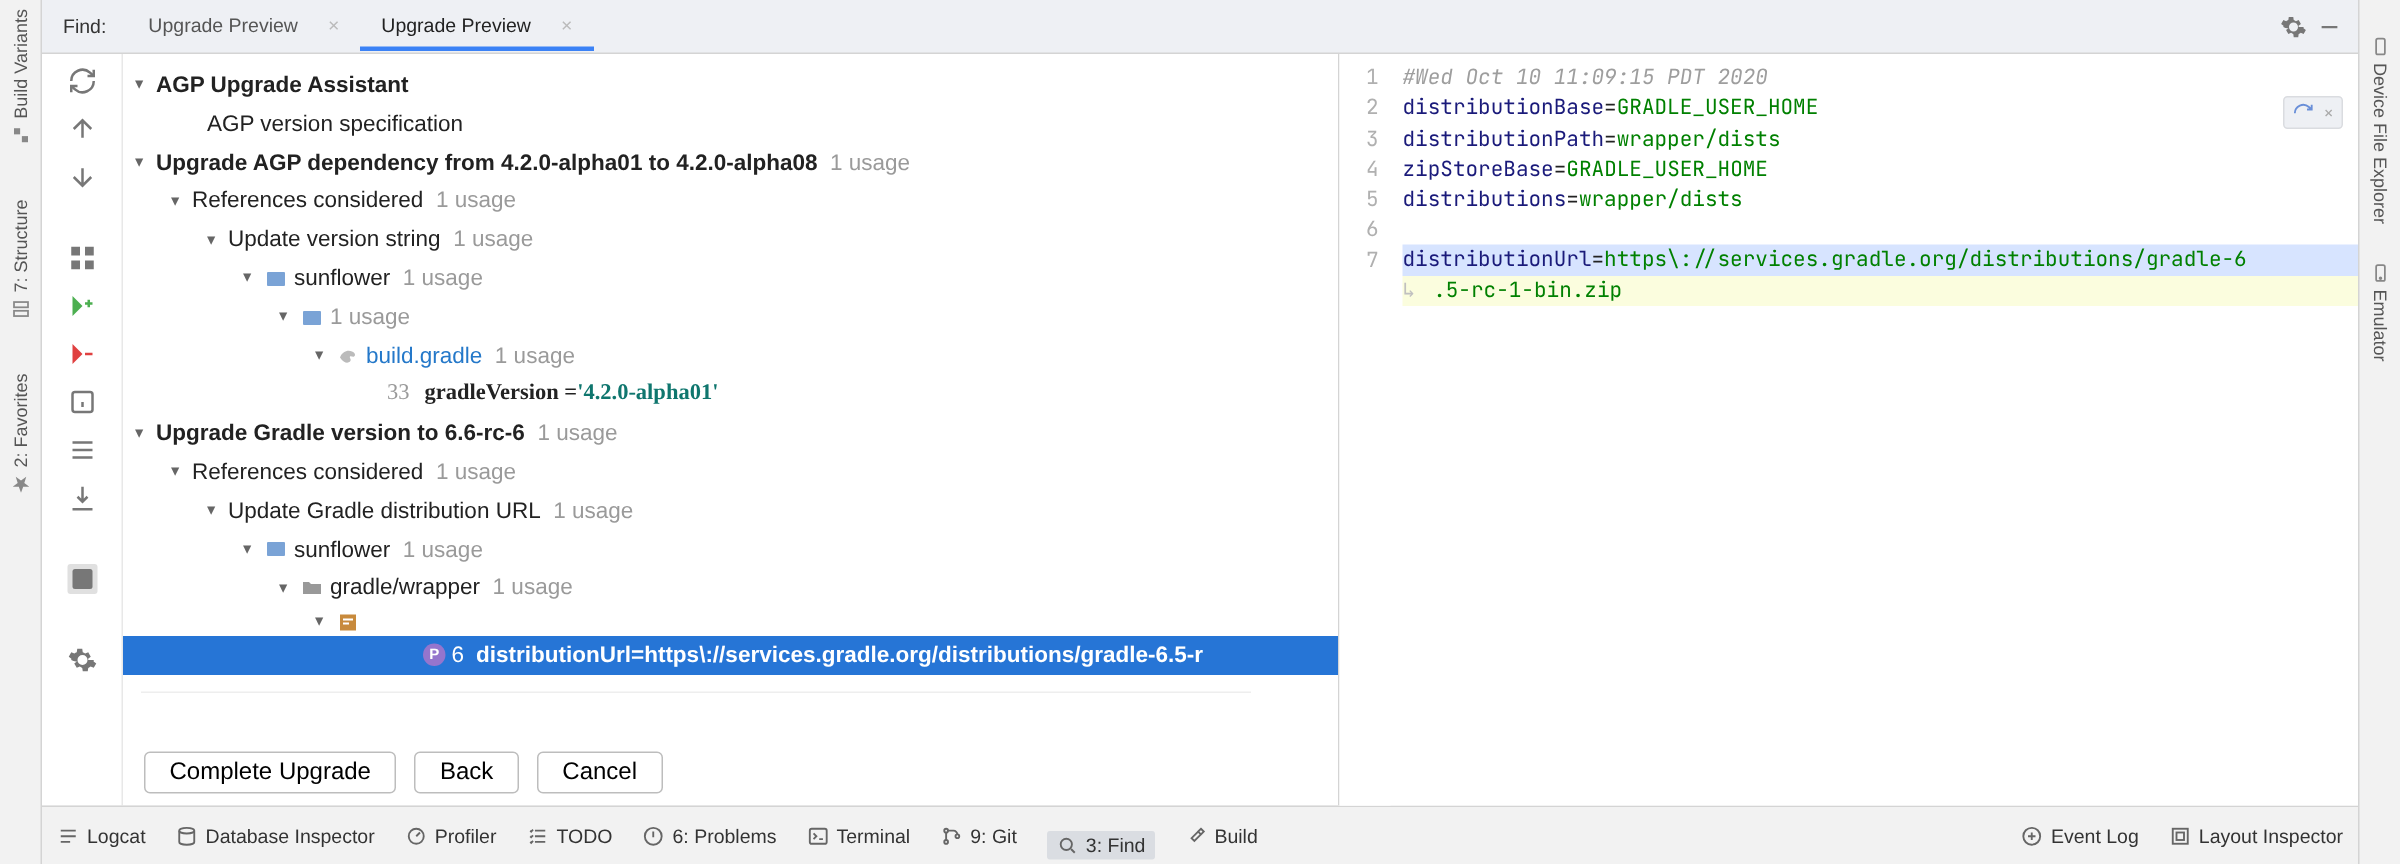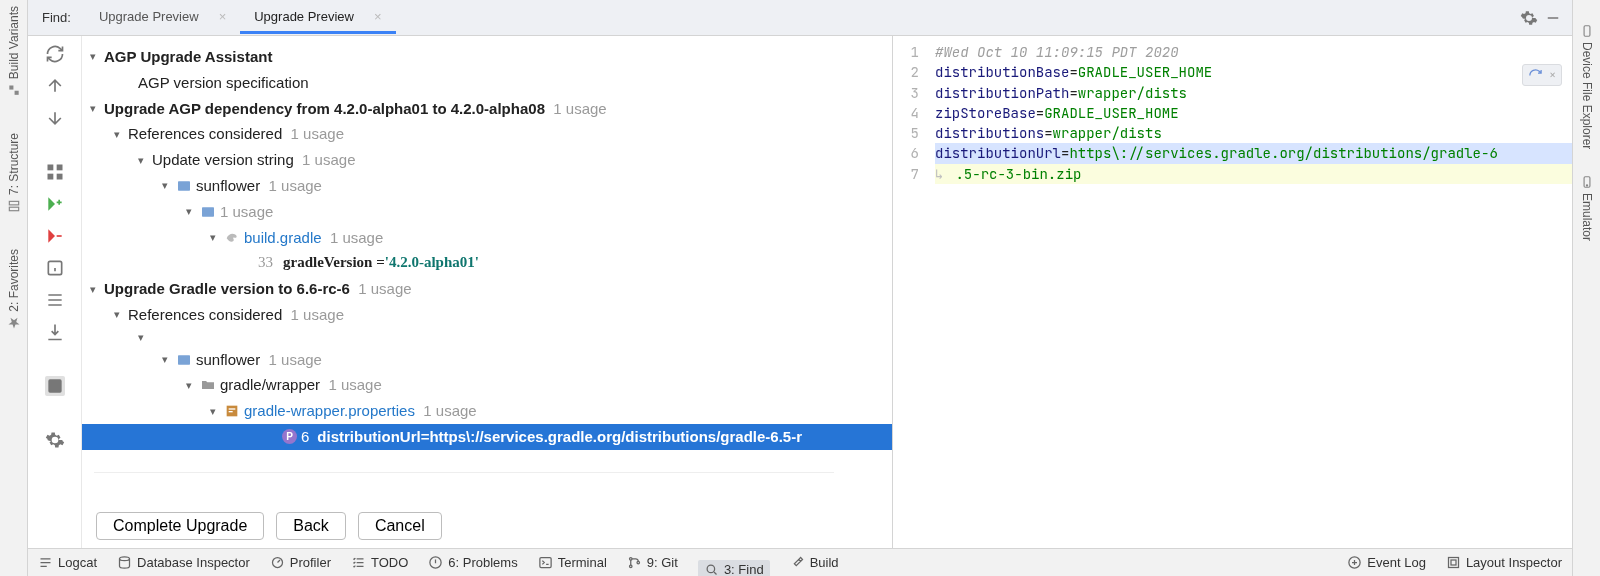--- a/index.html
+++ b/index.html
@@ -57,29 +57,29 @@
 .btn { padding: 4px 16px; border: 1px solid #bdbdbd; border-radius: 4px; background: #fff; cursor: pointer; font-size: 16px; }
 
 
 .editor-panel { width: 680px; background: #fff; border-left: 1px solid #d4d4d4; display: flex; font-family: "JetBrains Mono", Consolas, monospace; font-size: 14px; position:relative; }
 .gutter { width: 34px; text-align: right; color: #b0b0b0; padding: 6px 8px 0 0; line-height: 1.45; user-select:none; background:#fff; }
 .code { flex: 1; padding: 6px 0 0 8px; line-height: 1.45; position:relative; min-width:0; }
 .code .l { white-space: pre; }
 .code .cm { color: #9e9e9e; font-style: italic; }
 .code .key { color: #1a1a7a; }
 .code .val { color: #008000; }
-.code .hl-line { background: #d7e4ff; display:inline-block; width:100%; }
+.code .hl-line { background: #d7e4ff; display:inline-block; width:100%;margin-top:20px; }
 .code .wrap-line { background: #fbfdde; display:inline-block; width:100%; padding-left:12px;}
 .code .wrap-glyph{ color:#c0c0c0; position:relative; left:-12px;}
 .mini-reload{position:absolute; top:28px; right:10px; width:40px; height:22px; background:#eef0f4; border:1px solid #dadce0; border-radius:3px; display:flex; align-items:center;justify-content:center; gap:6px;}
 .mini-reload .x{color:#aaa; font-size:12px; cursor:pointer;}
 .mini-reload svg{width:15px;height:15px;color:#6a8fd8;}
 
 
-.bottombar { height: 28px; background: #f2f2f2; border-top: 1px solid #d4d4d4; display: flex; align-items: center; padding: 0 10px; gap: 20px; font-size: 13px; color: #333; }
+.bottombar { height: 39px; background: #f2f2f2; border-top: 1px solid #d4d4d4; display: flex; align-items: center; padding: 0 10px; gap: 20px; font-size: 13px; color: #333; }
 .bottombar .bi { display:flex; align-items:center; gap:5px; cursor:pointer; }
 .bottombar .bi.active { background:#dadde2; padding:2px 6px; border-radius:2px;margin-top:13px; }
 .bottombar .flexsp{flex:1;}
 .bottombar svg{width:15px;height:15px;color:#666;}
 
 
 .ind0{padding-left:8px;} .ind1{padding-left:32px;} .ind2{padding-left:56px;}
 .ind3{padding-left:80px;} .ind4{padding-left:104px;} .ind5{padding-left:128px;}
 .ind6{padding-left:152px;} .ind7{padding-left:176px;font-family:Liberation Serif, serif;}
 </style>
@@ -258,20 +258,21 @@
           <div class="tree-row ind0">
               <span class="chev">▾</span>
               <span class="txt"><span class="bold">Upgrade Gradle version to 6.6-rc-6</span>&nbsp;&nbsp;<span class="dim">1 usage</span></span>
             </div>
           <div class="tree-row ind1">
               <span class="chev">▾</span>
               <span class="txt"><span>References considered</span>&nbsp;&nbsp;<span class="dim">1 usage</span></span>
             </div>
           <div class="tree-row ind2">
               <span class="chev">▾</span>
+              <span class="txt"><span>Update Gradle distribution URL</span>&nbsp;&nbsp;<span class="dim">1 usage</span></span>
             </div>
           <div class="tree-row ind3">
               <span class="chev">▾</span>
               <span class="mini-ic">
                 <svg viewBox="0 0 24 24" fill="currentColor">
                   <rect x="3" y="5" width="18" height="14" rx="1"></rect>
                 </svg>
               </span>
               <span class="txt"><span>sunflower</span>&nbsp;&nbsp;<span class="dim">1 usage</span></span>
             </div>
@@ -286,21 +287,20 @@
             </div>
           <div class="tree-row ind5">
               <span class="chev">▾</span>
               <span class="mini-ic props">
                 <svg viewBox="0 0 24 24" fill="currentColor">
                   <rect x="4" y="4" width="16" height="16"></rect>
                   <rect x="7" y="8" width="10" height="2" fill="#fff"></rect>
                   <rect x="7" y="12" width="6" height="2" fill="#fff"></rect>
                 </svg>
               </span>
-              <span class="txt"><span class="link">gradle-wrapper.properties</span>&nbsp;&nbsp;<span class="dim">1 usage</span></span>
             </div>
           <div class="tree-row ind6 sel" style="padding-left:200px;">
               <span class="circ-p">P</span>
               <span style="margin-right:8px;">6</span>
               <span class="bold">distributionUrl=https\://services.gradle.org/distributions/gradle-6.5-r</span>
             </div>
         </div>
         <div class="tree-footer-spacer"></div>
         <div class="buttons-row">
           <button class="btn">Complete Upgrade</button>
@@ -320,21 +320,21 @@
           <div> </div>
           <div>7</div>
         </div>
         <div class="code">
           <div class="l"><span class="cm">#Wed Oct 10 11:09:15 PDT 2020</span></div>
           <div class="l"><span class="key">distributionBase</span>=<span class="val">GRADLE_USER_HOME</span></div>
           <div class="l"><span class="key">distributionPath</span>=<span class="val">wrapper/dists</span></div>
           <div class="l"><span class="key">zipStoreBase</span>=<span class="val">GRADLE_USER_HOME</span></div>
           <div class="l"><span class="key">distributions</span>=<span class="val">wrapper/dists</span></div>
           <div class="l hl-line"><span class="key">distributionUrl</span>=<span class="val">https\://services.gradle.org/distributions/gradle-6</span></div>
-          <div class="l wrap-line"><span class="wrap-glyph">↳</span><span class="val">.5-rc-3-bin.zip</span></div>
+          <div class="l wrap-line"><span class="wrap-glyph">↳</span><span class="val">.5-rc-1-bin.zip</span></div>
           <div class="l">&nbsp;</div>
         </div>
         <div class="mini-reload">
           <svg viewBox="0 0 24 24" fill="none" stroke="currentColor" stroke-width="2">
               <path d="M3 12a9 9 0 0115-6.7L21 8M21 3v5h-5"></path>
             </svg>
           <span class="x">×</span>
         </div>
       </div>
     </div>

